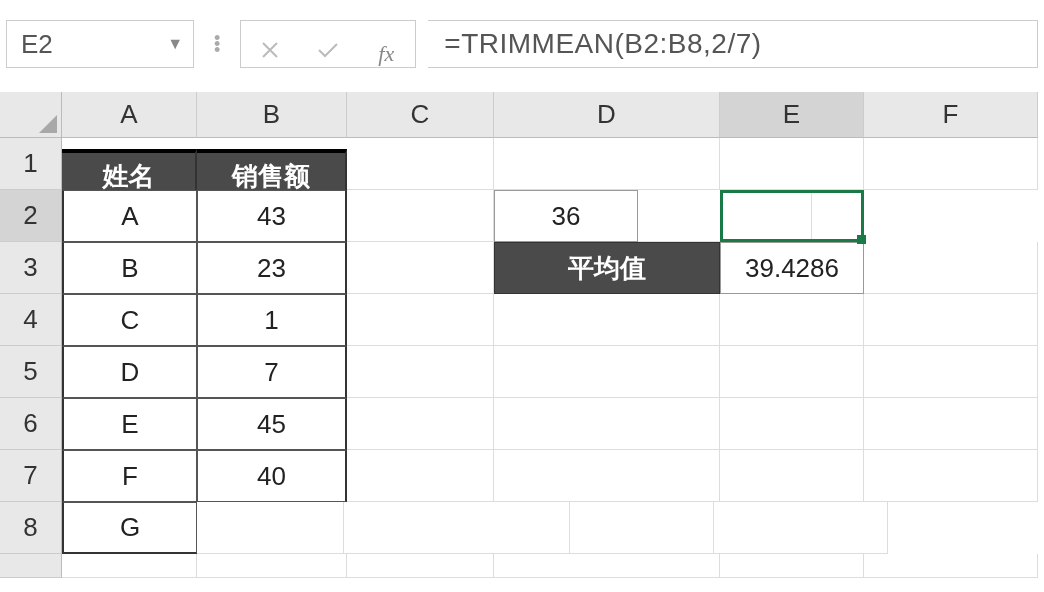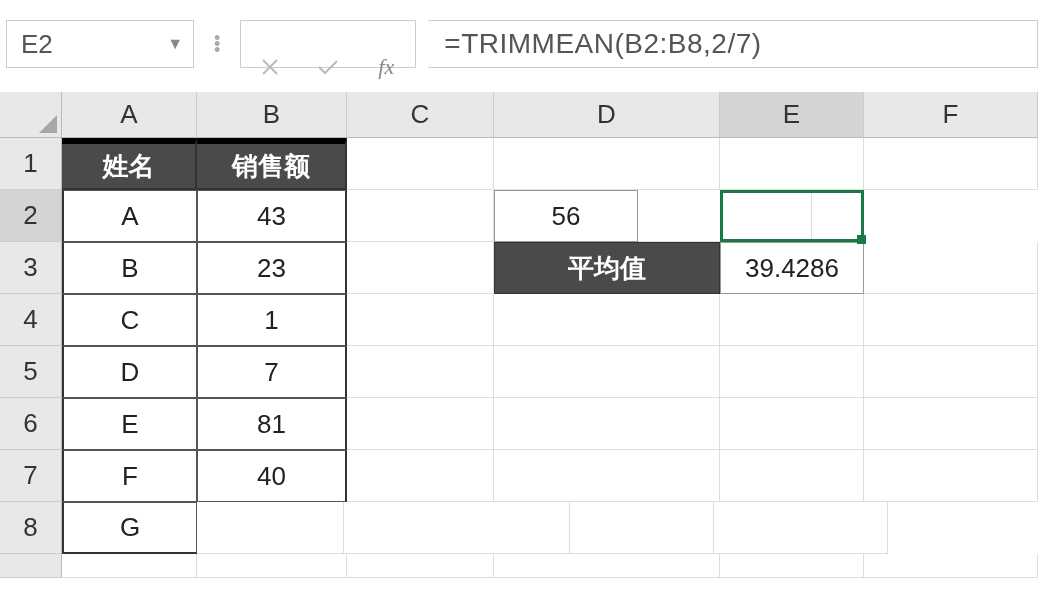--- a/index.html
+++ b/index.html
@@ -47,21 +47,21 @@
       display: flex;
       align-items: center;
       border: 1px solid #ccc;
       height: 48px;
       background: #fff;
     }
     .formula-controls .fbtn {
       width: 58px;
       height: 52px;
       display: flex;
-      align-items: center;
+      align-items: flex-start;
       justify-content: center;
       font-size: 22px;
       color: #aaa;
       margin-top: 46px;
     }
     .fx-label {
       font-style: italic;
       font-family: "Times New Roman", serif;
       color: #888;
       font-size: 22px;
@@ -168,21 +168,21 @@
       font-weight: bold;
       border-right: 2px solid #333;
       border-bottom: 2px solid #333;
     }
     .data-cell {
       border: 1px solid #555;
     }
     .data-cell-last-row { border-bottom: 2px solid #333; }
     .data-cell-left { border-left: 2px solid #333; }
     .data-cell-right { border-right: 2px solid #333; text-align: right; }
-    .data-row-header-first { border-top: 6px solid #000000; }
+    .data-row-header-first { border-top: 4px solid #000000; margin-top: 11px; }
 
     .dark-label {
       background: #4a4a4a;
       color: #fff;
       font-weight: bold;
       border: 1px solid #333;
     }
     .result-cell {
       border: 1px solid #999;
     }
@@ -258,21 +258,21 @@
       <div class="cell col-D"></div>
       <div class="cell col-E"></div>
       <div class="cell col-F"></div>
     </div>
 
     <div class="row">
       <div class="row-header active">2</div>
       <div class="cell col-A data-cell data-cell-left">A</div>
       <div class="cell col-B data-cell data-cell-right">43</div>
       <div class="cell col-C"></div>
-      <div class="cell col-E result-cell">56</div>
+      <div class="cell col-E result-cell">36</div>
       <div class="cell col-F"></div>
     </div>
 
     <div class="row">
       <div class="row-header">3</div>
       <div class="cell col-A data-cell data-cell-left">B</div>
       <div class="cell col-B data-cell data-cell-right">23</div>
       <div class="cell col-C"></div>
       <div class="cell col-D dark-label">平均值</div>
       <div class="cell col-E result-cell">39.4286</div>
@@ -295,21 +295,21 @@
       <div class="cell col-B data-cell data-cell-right">7</div>
       <div class="cell col-C"></div>
       <div class="cell col-D"></div>
       <div class="cell col-E"></div>
       <div class="cell col-F"></div>
     </div>
 
     <div class="row">
       <div class="row-header">6</div>
       <div class="cell col-A data-cell data-cell-left">E</div>
-      <div class="cell col-B data-cell data-cell-right">81</div>
+      <div class="cell col-B data-cell data-cell-right">45</div>
       <div class="cell col-C"></div>
       <div class="cell col-D"></div>
       <div class="cell col-E"></div>
       <div class="cell col-F"></div>
     </div>
 
     <div class="row">
       <div class="row-header">7</div>
       <div class="cell col-A data-cell data-cell-left">F</div>
       <div class="cell col-B data-cell data-cell-right">40</div>

